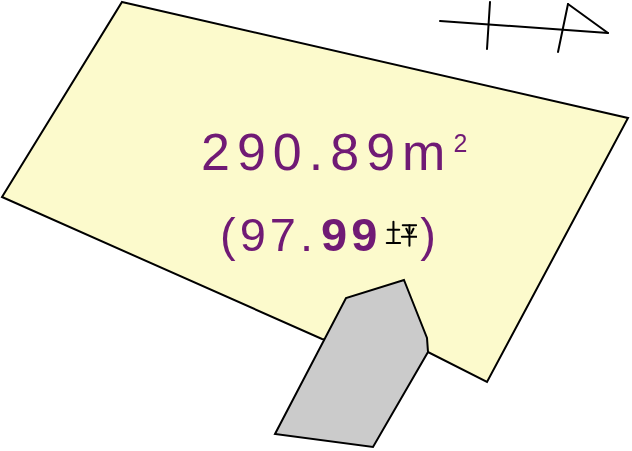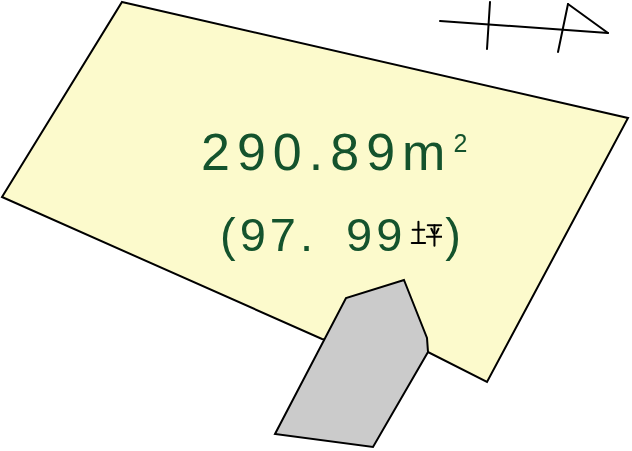--- a/index.html
+++ b/index.html
@@ -12,42 +12,43 @@
   .stage {
     position: relative;
     width: 632px; height: 451px;
     background: #ffffff;
   }
   .stage > svg.base {
     position: absolute; left: 0; top: 0;
   }
   .label {
     position: absolute;
-    color: #14532d;
+    color: #701a75;
     line-height: 1;
     white-space: nowrap;
   }
   .area-sqm {
     left: 201px; top: 126px;
     font-size: 52px;
     letter-spacing: 7px;
   }
   .area-sqm .exp {
     font-size: 0.48em;
     vertical-align: 0.72em;
     letter-spacing: 0;
     margin-left: 1px;
   }
   .area-tsubo {
     left: 220px; top: 211px;
     font-size: 47px;
     letter-spacing: 4px;
   }
   .area-tsubo .fraction {
-    margin-left: 29px;
+    margin-left: 4px;
+    font-weight: bold;
   }
   .kanji-glyph {
     display: inline-block;
     vertical-align: -2px;
     margin: 0 3px 0 4px;
   }
 </style>
 </head>
 <body>
 

